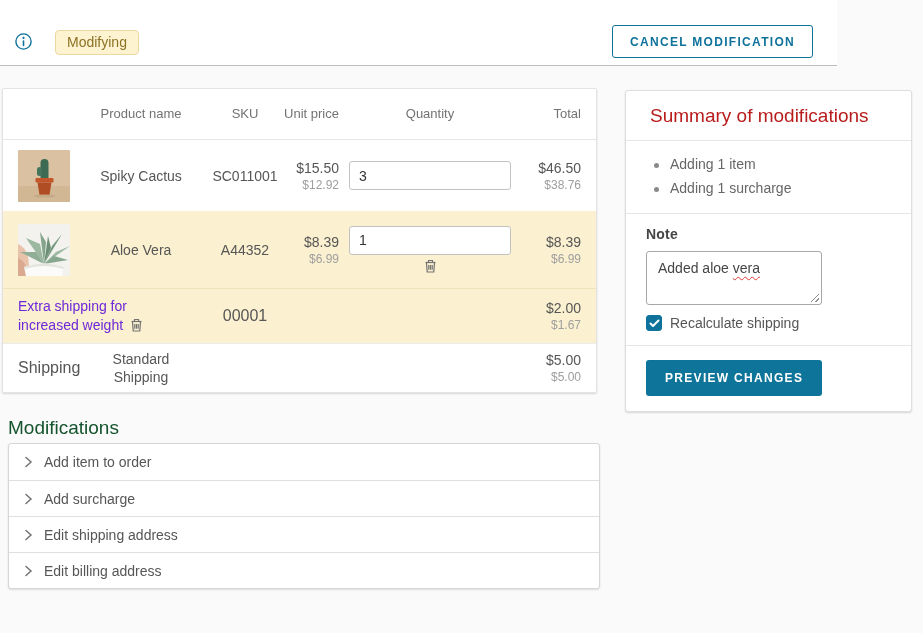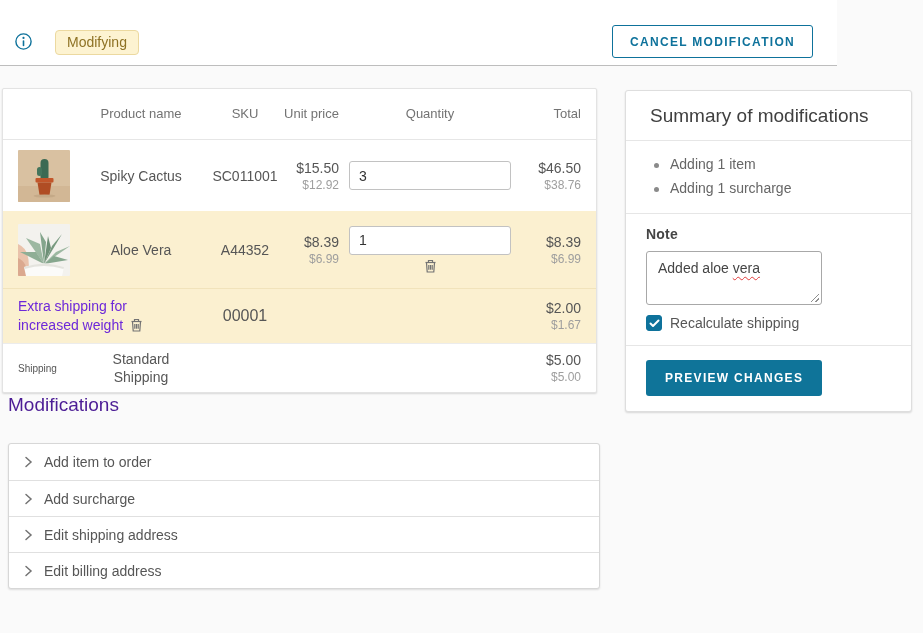--- a/index.html
+++ b/index.html
@@ -67,31 +67,31 @@
     font-family:"Liberation Sans", sans-serif;
   }
   .qty-stack { display:flex; flex-direction:column; align-items:center; gap:3px; }
   .trash-btn { background:none; border:none; cursor:pointer; padding:0; line-height:0; }
 
   .surcharge-cell {
     grid-column:1 / span 2; padding-left:15px; padding-right:20px;
     font-size:14px; color:#6d28d9; line-height:1.35;
   }
   .surcharge-cell .trash-btn { vertical-align:-3px; margin-left:6px; }
-  .ship-label { padding-left:15px; font-size:10px; }
+  .ship-label { padding-left:15px; font-size:16px; }
   .ship-method { text-align:center; font-size:14px; line-height:1.3;text-decoration:underline; }
   .ship-method span { display:inline-block; max-width:80px; }
 
   
   .summary-panel {
     position:absolute; left:625px; top:90px; width:287px;
     background:#fff; border:1px solid #dedede; border-radius:3px;
     box-shadow:0 1px 2px rgba(0,0,0,0.14);
   }
-  .panel-title { font-size:19px; font-weight:400; color:#404040; padding:14px 24px 13px; }
+  .panel-title { font-size:19px; font-weight:400; color:#b91c1c; padding:14px 24px 13px; }
   .panel-divider { border:none; border-top:1px solid #e6e6e6; }
   .panel-bullets { padding:11px 24px 13px 28px; list-style:none; }
   .panel-bullets li {
     font-size:14px; color:#666; padding:4px 0 4px 16px; position:relative;
   }
   .panel-bullets li::before {
     content:""; position:absolute; left:0; top:11px; width:5px; height:5px;
     border-radius:50%; background:#8a8a8a;
   }
   .note-section { padding:12px 20px 14px; }
@@ -116,22 +116,22 @@
   .check-label { font-size:14px; color:#565656; }
   .button-section { padding:14px 20px 15px; }
   .preview-btn {
     background:#0f7499; color:#fff; border:none; border-radius:3px;
     font-size:12px; font-weight:600; letter-spacing:1.3px;
     padding:11px 19px; cursor:pointer; font-family:"Liberation Sans", sans-serif;
   }
 
   
   .mods-title {
-    position:absolute; left:8px; top:394px;
-    font-size:19px; font-weight:400; color:#4c1d95;
+    position:absolute; left:8px; top:417px;
+    font-size:19px; font-weight:400; color:#14532d;
   }
   .accordion {
     position:absolute; left:8px; top:443px; width:592px;
     background:#fff; border:1px solid #d7d7d7; border-radius:3px;
     box-shadow:0 1px 2px rgba(0,0,0,0.12);
   }
   .acc-item {
     height:36px; display:flex; align-items:center; gap:11px;
     padding-left:15px; cursor:pointer; font-size:14px; color:#565656;
   }

